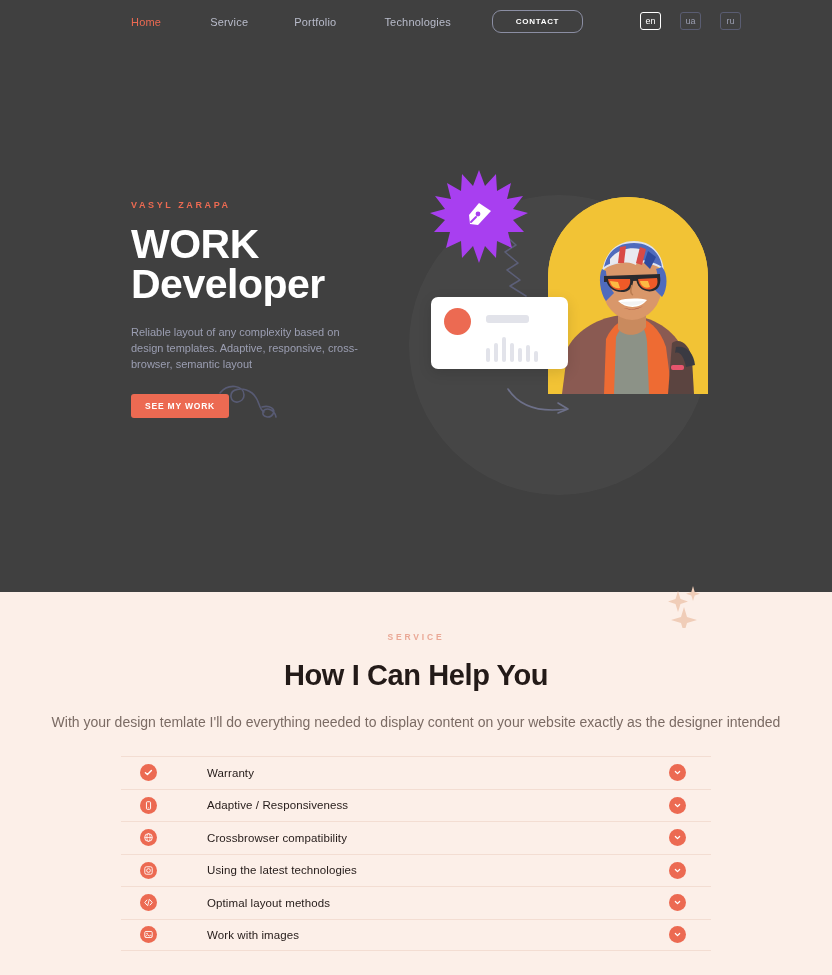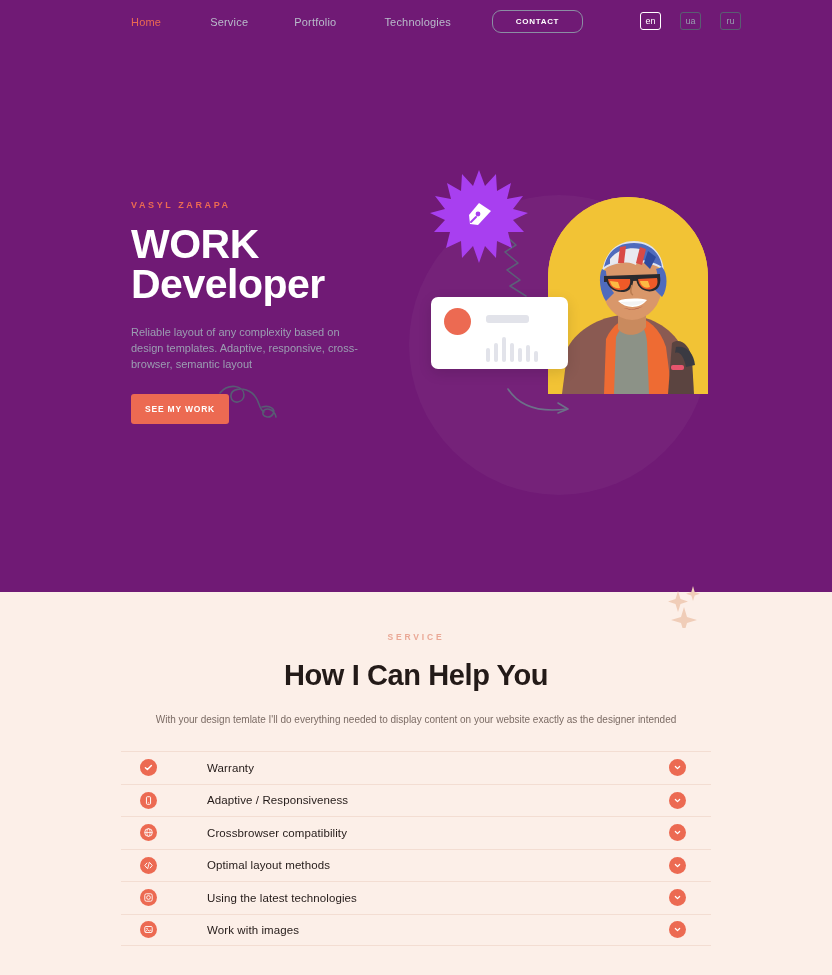--- a/index.html
+++ b/index.html
@@ -8,21 +8,21 @@
     font-family: "Liberation Sans", sans-serif;
     overflow: hidden;
     background: #fcefe8;
   }
   .page { position: relative; width: 832px; height: 975px; }
 
   
   .hero {
     position: relative;
     width: 832px; height: 592px;
-    background: #701a75;
+    background: #404040;
     overflow: hidden;
   }
   .hero-bgcircle {
     position: absolute; left: 409px; top: 195px;
     width: 300px; height: 300px; border-radius: 50%;
     background: rgba(255,255,255,0.035);
   }
 
   
   .nav {
@@ -70,21 +70,21 @@
     color: #ffffff; font-size: 41px; line-height: 40px;
     font-weight: bold; letter-spacing: -0.5px; margin-bottom: 20px;
   }
   .hero-desc {
     color: #9b9eb2; font-size: 11px; line-height: 16px; width: 235px;
     margin-bottom: 22px;
   }
   .cta {
     display: inline-flex; align-items: center; justify-content: center;
     background: #ec6a52; color: #fff; border: none;
-    padding: 0 14px; height: 30px; border-radius: 3px;
+    padding: 0 14px; height: 24px; border-radius: 3px;
     font-size: 8.5px; font-weight: bold; letter-spacing: .8px;
     cursor: pointer; font-family: "Liberation Sans", sans-serif;
   }
   .swirl { position: absolute; left: 218px; top: 381px; }
   .hero-arrow { position: absolute; left: 505px; top: 385px; }
   .zigzag { position: absolute; left: 500px; top: 232px; }
 
   
   .arch {
     position: absolute; left: 548px; top: 197px;
@@ -123,21 +123,21 @@
   .svc-eyebrow {
     text-align: center; color: #eaa896; font-size: 8.5px;
     letter-spacing: 2.8px; font-weight: bold; text-transform: uppercase;
     margin-top: 40px;
   }
   .svc-title {
     text-align: center; color: #231a18; font-size: 29px;
     font-weight: bold; letter-spacing: -.4px; margin-top: 17px;
   }
   .svc-sub {
-    text-align: center; color: #7b6b64; font-size: 10px;
+    text-align: center; color: #7b6b64; font-size: 14px;
     margin-top: 22px;
   }
 
   .accordion { margin: 26px auto 0; width: 590px; }
   .acc-item {
     display: flex; align-items: center;
     height: 32.5px; border-top: 1px solid #f3ddd2;
     cursor: pointer; position: relative; gap: 39px;
   }
   .acc-item:last-child { border-bottom: 1px solid #f3ddd2; }
@@ -313,40 +313,40 @@
           <span class="acc-label">Crossbrowser compatibility</span>
           <button class="acc-toggle">
             <svg viewBox="0 0 16 16" width="9" height="9">
               <path d="M4.2 6.2 L8 10 L11.8 6.2" fill="none" stroke="#fff" stroke-width="2.2" stroke-linecap="round" stroke-linejoin="round"></path>
             </svg>
           </button>
         </div>
         <div class="acc-item">
           <span class="acc-icon">
             <svg viewBox="0 0 16 16" width="11" height="11">
+              <rect x="2.6" y="2.6" width="10.8" height="10.8" rx="2.4" fill="none" stroke="#fff" stroke-width="1.3"></rect>
+              <circle cx="8" cy="8" r="2.7" fill="none" stroke="#fff" stroke-width="1.3"></circle>
+            </svg>
+          </span>
+          <span class="acc-label">Using the latest technologies</span>
+          <button class="acc-toggle">
+            <svg viewBox="0 0 16 16" width="9" height="9">
+              <path d="M4.2 6.2 L8 10 L11.8 6.2" fill="none" stroke="#fff" stroke-width="2.2" stroke-linecap="round" stroke-linejoin="round"></path>
+            </svg>
+          </button>
+        </div>
+        <div class="acc-item">
+          <span class="acc-icon">
+            <svg viewBox="0 0 16 16" width="11" height="11">
               <path d="M5.6 4.4 L2.6 8 L5.6 11.6" fill="none" stroke="#fff" stroke-width="1.4" stroke-linecap="round" stroke-linejoin="round"></path>
               <path d="M10.4 4.4 L13.4 8 L10.4 11.6" fill="none" stroke="#fff" stroke-width="1.4" stroke-linecap="round" stroke-linejoin="round"></path>
               <path d="M9.2 3.4 L6.8 12.6" stroke="#fff" stroke-width="1.3" stroke-linecap="round"></path>
             </svg>
           </span>
           <span class="acc-label">Optimal layout methods</span>
-          <button class="acc-toggle">
-            <svg viewBox="0 0 16 16" width="9" height="9">
-              <path d="M4.2 6.2 L8 10 L11.8 6.2" fill="none" stroke="#fff" stroke-width="2.2" stroke-linecap="round" stroke-linejoin="round"></path>
-            </svg>
-          </button>
-        </div>
-        <div class="acc-item">
-          <span class="acc-icon">
-            <svg viewBox="0 0 16 16" width="11" height="11">
-              <rect x="2.6" y="2.6" width="10.8" height="10.8" rx="2.4" fill="none" stroke="#fff" stroke-width="1.3"></rect>
-              <circle cx="8" cy="8" r="2.7" fill="none" stroke="#fff" stroke-width="1.3"></circle>
-            </svg>
-          </span>
-          <span class="acc-label">Using the latest technologies</span>
           <button class="acc-toggle">
             <svg viewBox="0 0 16 16" width="9" height="9">
               <path d="M4.2 6.2 L8 10 L11.8 6.2" fill="none" stroke="#fff" stroke-width="2.2" stroke-linecap="round" stroke-linejoin="round"></path>
             </svg>
           </button>
         </div>
         <div class="acc-item">
           <span class="acc-icon">
             <svg viewBox="0 0 16 16" width="11" height="11">
               <rect x="2.6" y="3.6" width="10.8" height="8.8" rx="1.6" fill="none" stroke="#fff" stroke-width="1.3"></rect>

